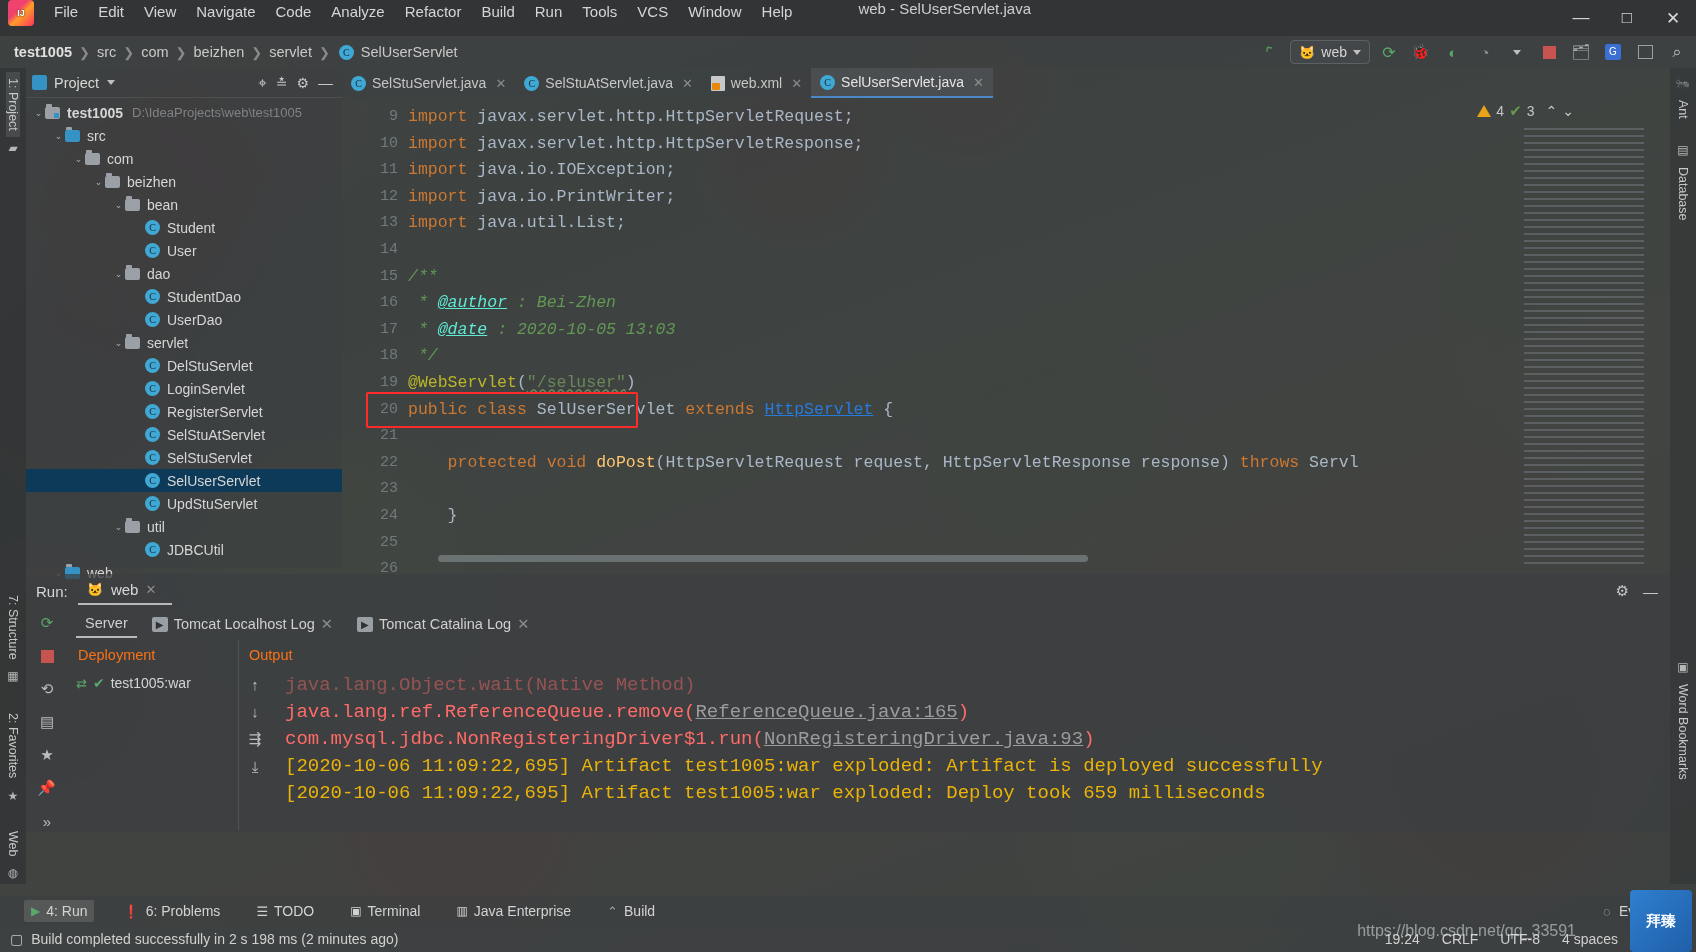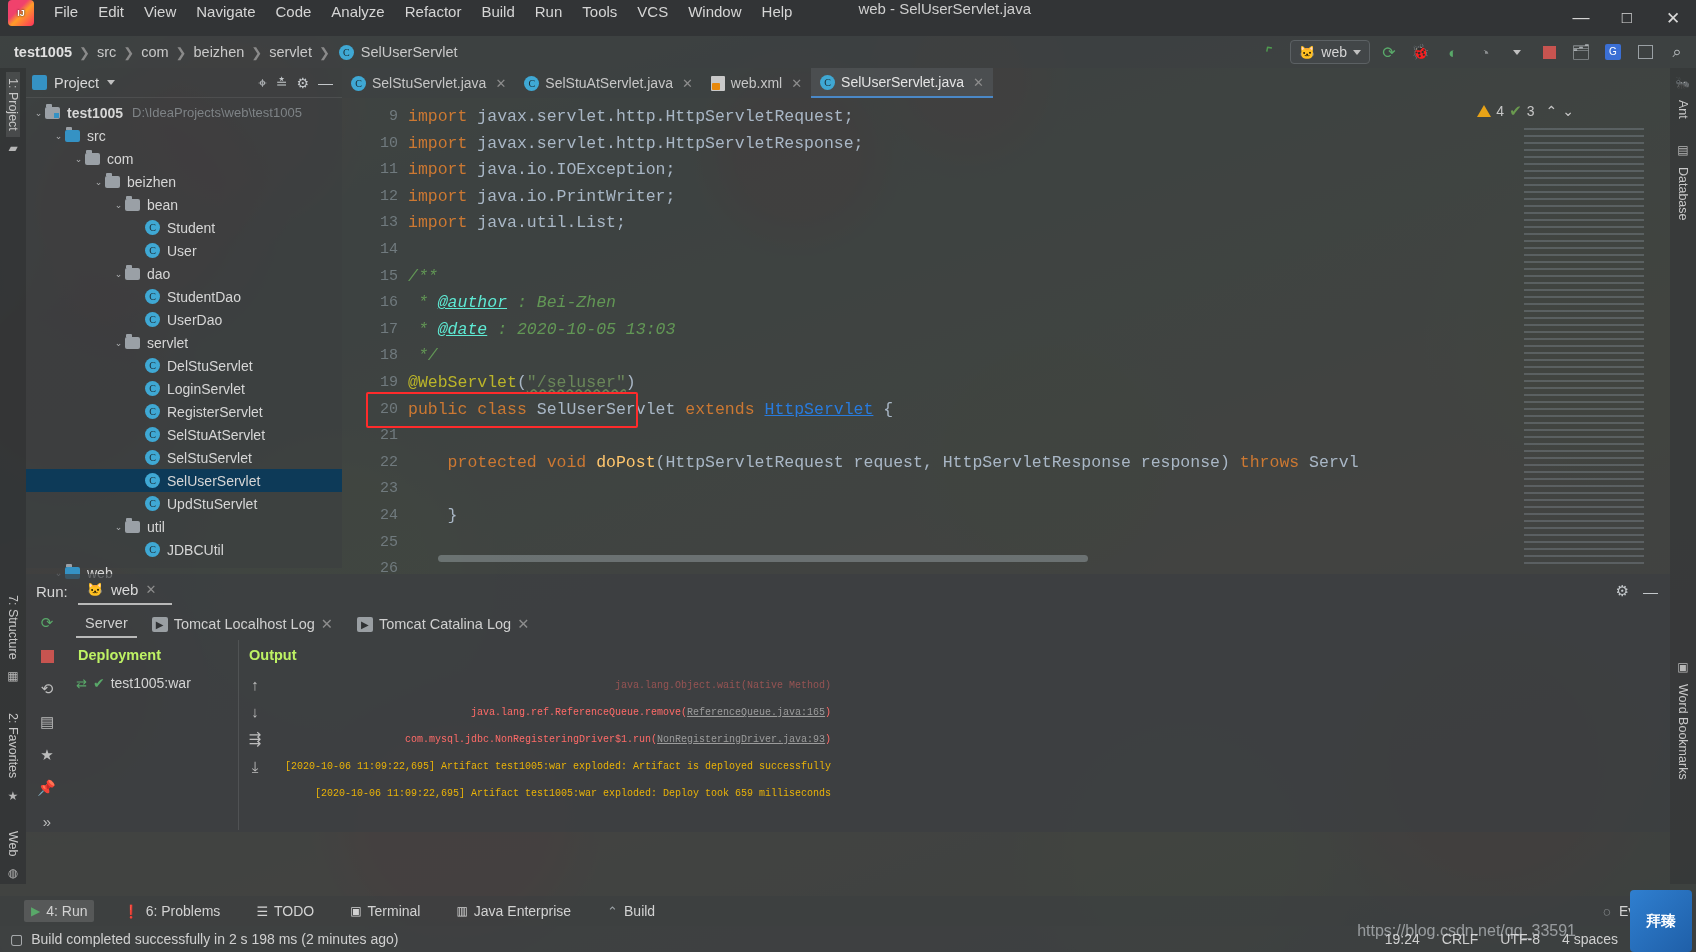--- a/index.html
+++ b/index.html
@@ -152,25 +152,25 @@
   .rsi{ width:24px;height:24px;display:flex;align-items:center;justify-content:center;font-size:15px;}
   #runcontent{ flex:1; }
   #subtabs{ height:32px; display:flex; align-items:center; gap:6px; padding-left:8px; }
   .stab{ font-size:14.5px; color:#cfcfcf; padding:5px 9px; display:flex; align-items:center; gap:6px;}
   .stab.sel{ border-bottom:2px solid #b9b9b9; }
   .playico{ width:16px;height:15px;background:#9a9fa3;color:#303234;font-size:10px;
      display:flex;align-items:center;justify-content:center;border-radius:2px;flex:none;}
   #runsplit{ display:flex; height:190px; }
   #deploycol{ width:170px; flex:none; }
   #deployhdr,#outhdr{ height:30px; display:flex; align-items:center; padding-left:10px;
-     font-size:14.5px; color:#bef264;font-weight:bold; }
+     font-size:14.5px; color:#f97316; }
   #outcol{ flex:1; border-left:1px solid rgba(255,255,255,.10); }
   .deprow{ display:flex; align-items:center; gap:6px; font-size:14px;
      color:#d4d4d4; padding:5px 0 0 8px; }
-  #console{ font-family:"Liberation Mono",monospace; font-size:10px; padding:2px 0 0 14px;text-align:right; }
+  #console{ font-family:"Liberation Mono",monospace; font-size:19px; padding:2px 0 0 14px; }
   .cline{ height:27px; line-height:27px; white-space:nowrap; }
   .err{ color:#ff6b68; } .errlink{ color:#9c9c9c; text-decoration:underline; }
   .out{ color:#eab308; }
   #conscroll{ width:32px; flex:none; display:flex; flex-direction:column; align-items:center;
      gap:10px; padding-top:6px; font-size:15px; color:#bdbdbd; }
 
   
   #bottombar{ bottom:26px; left:0; width:1696px; height:30px;
      background:rgba(60,63,65,.62); display:flex; align-items:center;
      padding-left:24px; gap:22px; z-index:20;}

